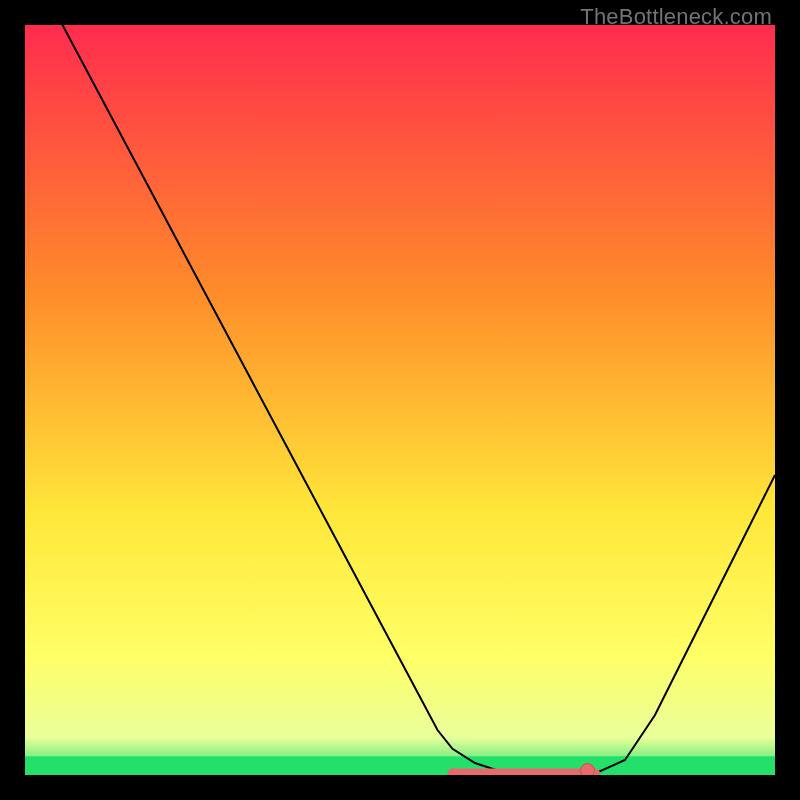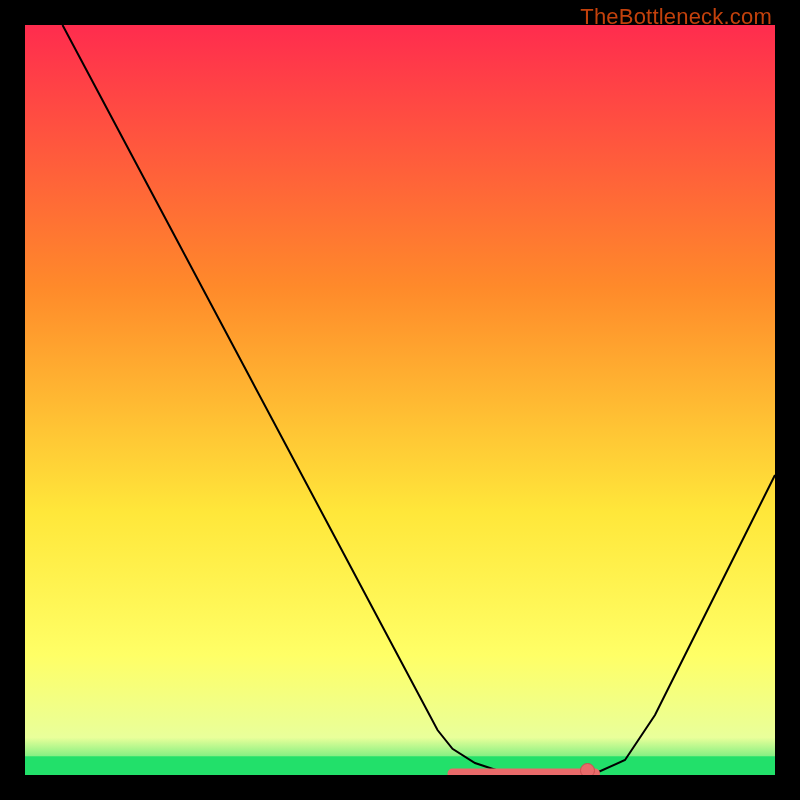--- a/index.html
+++ b/index.html
@@ -23,21 +23,21 @@
     position: absolute;
     left: 0;
     top: 0;
     width: 750px;
     height: 750px;
   }
   .watermark {
     position: absolute;
     top: 4px;
     right: 28px;
-    color: #c2410c;
+    color: #737373;
     font-size: 22px;
     font-weight: 500;
     letter-spacing: 0.2px;
     text-align: center;
   }
 </style>
 </head>
 <body>
 
 <div class="watermark">TheBottleneck.com</div>

